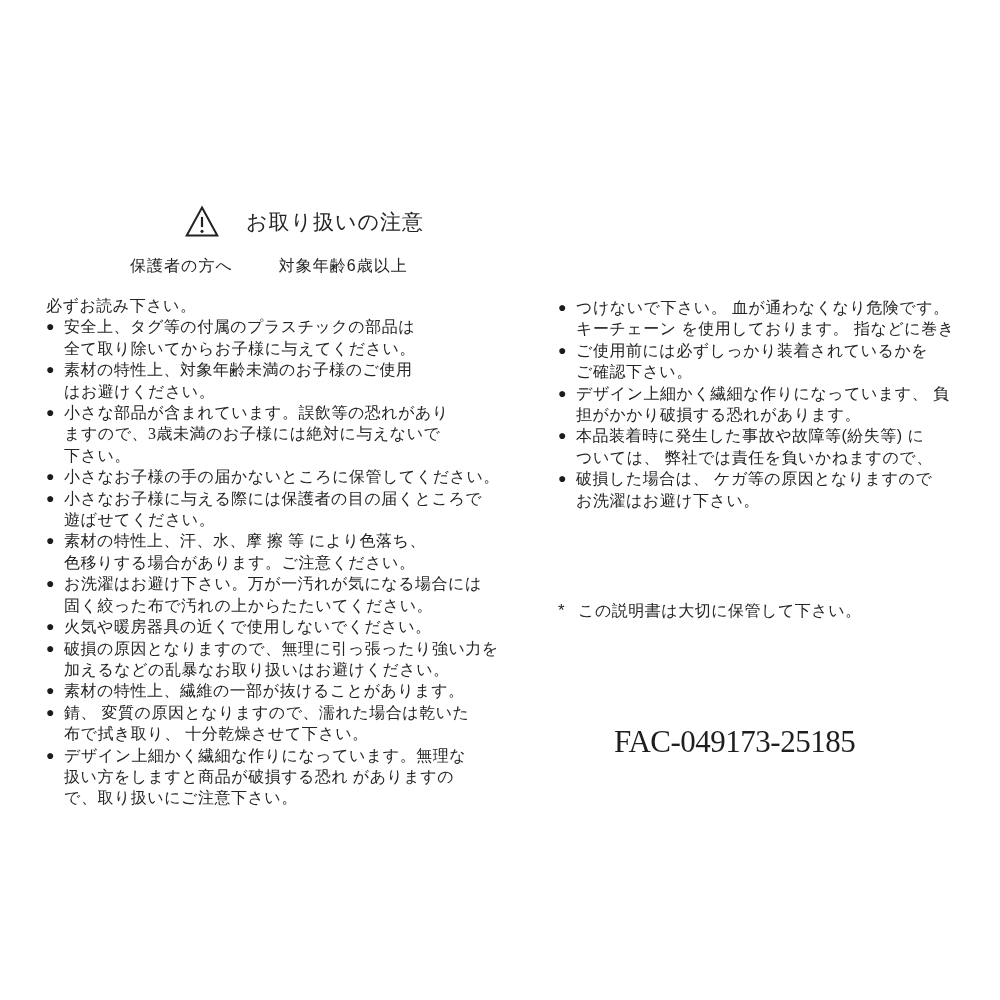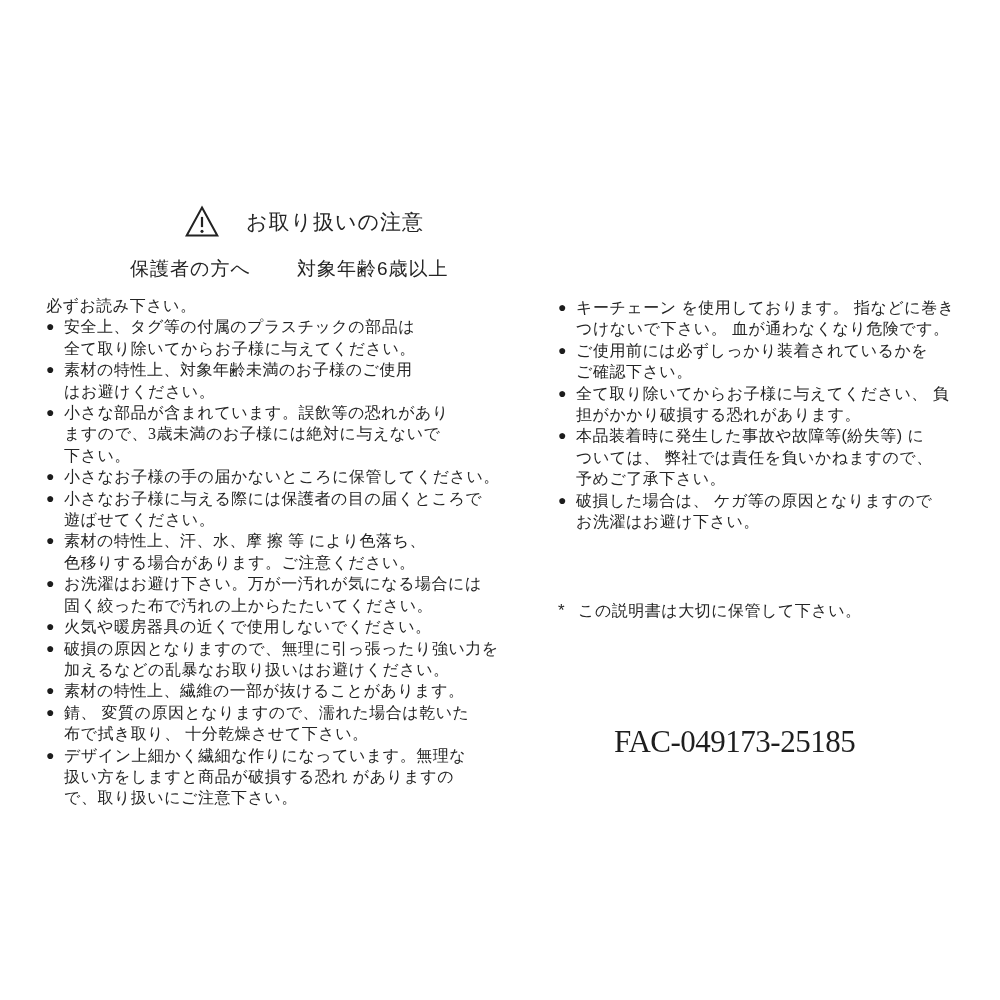--- a/index.html
+++ b/index.html
@@ -19,21 +19,21 @@
     display: flex; align-items: center;
   }
   .warn-icon { width: 34px; height: 34px; display: block; }
   .warn-title {
     margin-left: 27px;
     font-size: 21px; letter-spacing: 1px; color: #242424;
   }
   .subtitle-row {
     position: absolute; left: 130px; top: 256px;
     display: flex; align-items: baseline;
-    font-size: 19px; letter-spacing: 1px; color: #242424;
+    font-size: 16px; letter-spacing: 1px; color: #242424;
   }
   .subtitle-gap { display: inline-block; width: 46px; }
 
   .col {
     position: absolute;
     font-size: 16px; line-height: 21.4px; letter-spacing: 0.5px;
     color: #242424;
   }
   .col-left  { left: 46px;  top: 295px; width: 452px; font-family: Liberation Serif, serif; }
   .col-right { left: 558px; top: 297px; width: 412px; }
@@ -169,44 +169,43 @@
           </div>
         </div>
       </div>
   </div>
 
   <div class="col col-right">
     <div>
         <div class="bullet-item">
           <span class="bullet-mark">●</span>
           <div class="bullet-lines">
+            <div class="bullet-line">つけないで下さい。 血が通わなくなり危険です。</div>
             <div class="bullet-line">キーチェーン を使用しております。 指などに巻き</div>
-            <div class="bullet-line">つけないで下さい。 血が通わなくなり危険です。</div>
           </div>
         </div>
         <div class="bullet-item">
           <span class="bullet-mark">●</span>
           <div class="bullet-lines">
             <div class="bullet-line">ご使用前には必ずしっかり装着されているかを</div>
             <div class="bullet-line">ご確認下さい。</div>
           </div>
         </div>
         <div class="bullet-item">
           <span class="bullet-mark">●</span>
           <div class="bullet-lines">
-            <div class="bullet-line">全て取り除いてからお子様に与えてください、 負</div>
+            <div class="bullet-line">デザイン上細かく繊細な作りになっています、 負</div>
             <div class="bullet-line">担がかかり破損する恐れがあります。</div>
           </div>
         </div>
         <div class="bullet-item">
           <span class="bullet-mark">●</span>
           <div class="bullet-lines">
             <div class="bullet-line">本品装着時に発生した事故や故障等(紛失等) に</div>
             <div class="bullet-line">ついては、 弊社では責任を負いかねますので、</div>
-            <div class="bullet-line">予めご了承下さい。</div>
           </div>
         </div>
         <div class="bullet-item">
           <span class="bullet-mark">●</span>
           <div class="bullet-lines">
             <div class="bullet-line">破損した場合は、 ケガ等の原因となりますので</div>
             <div class="bullet-line">お洗濯はお避け下さい。</div>
           </div>
         </div>
       </div>

